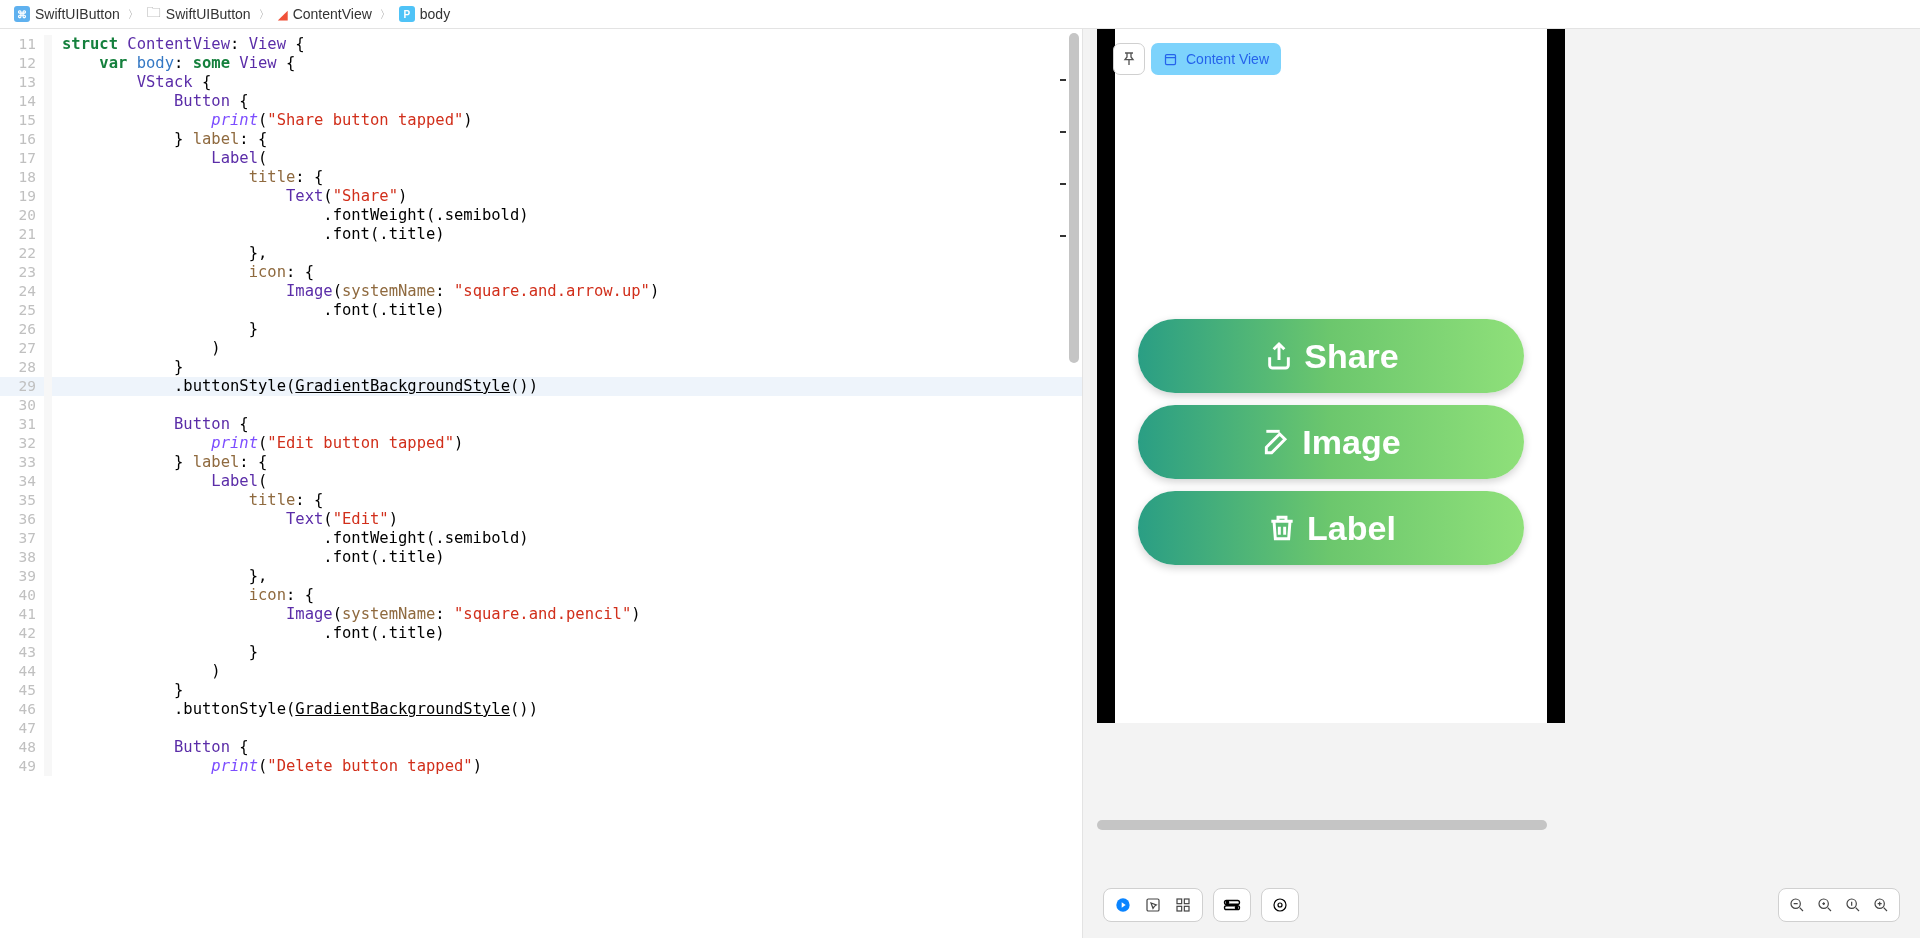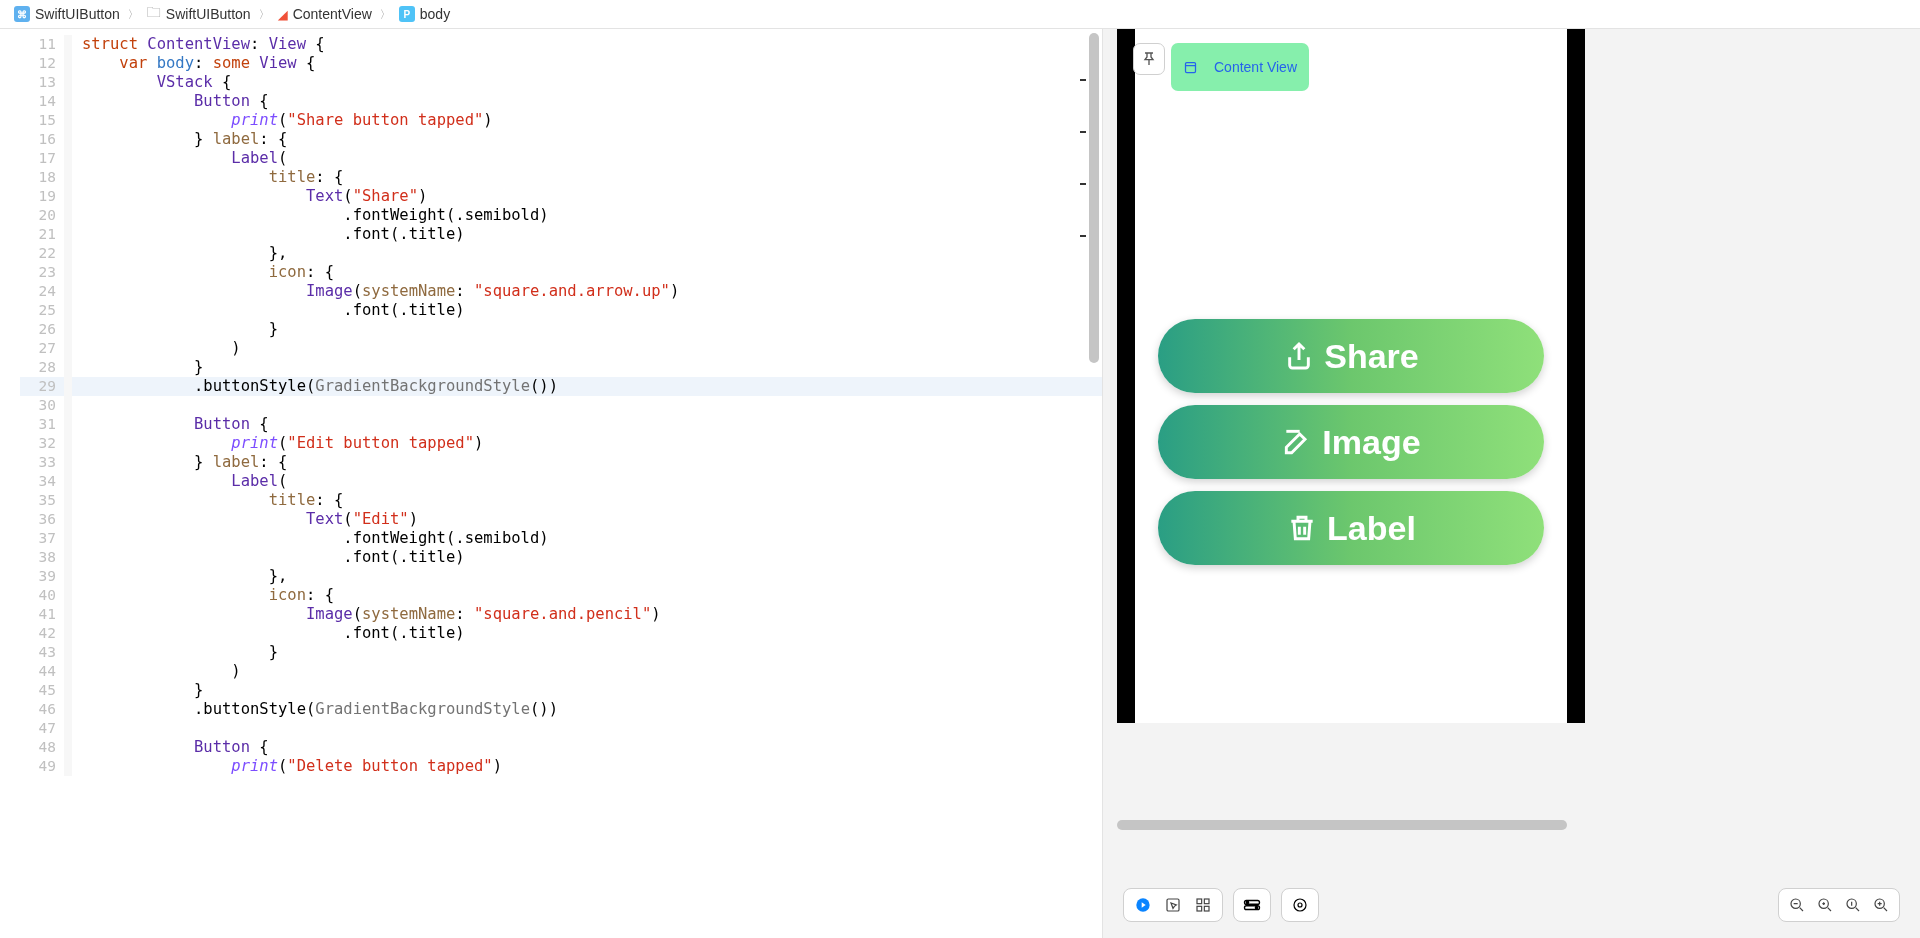--- a/index.html
+++ b/index.html
@@ -27,21 +27,20 @@
 .ic-swift { color: #f05138; font-size: 13px; }
 .ic-prop { width: 16px; height: 16px; background: #4fc3f7; border-radius: 3px; display:inline-flex;align-items:center;justify-content:center;color:white;font-size:10px;font-weight:700;}
 .main {
   display: flex;
   height: calc(100% - 29px);
 }
 .editor-pane {
   width: 1082px;
   position: relative;
   overflow: hidden;
-  margin-left: 20px;
 }
 .code-area {
   font-family: "SF Mono", Menlo, Monaco, monospace;
   font-size: 15.5px;
   line-height: 19px;
   white-space: pre;
   position: relative;
   padding-top: 6px;
 }
 .code-line { display: flex; }
@@ -53,22 +52,22 @@
   user-select: none;
   font-size: 14.5px;
 }
 .fold-col {
   width: 8px;
   background: #f7f7f7;
   border-right: 0;
 }
 .src { padding-left: 10px; flex:1;}
 .hl-line { background: #eef4fb; justify-content: flex-end; }
-.tok-kw { color: #c2410c; font-weight: 400; }
-.tok-type { color: #737373; }
+.tok-kw { color: #15803d; font-weight: 700; }
+.tok-type { color: #000000; text-decoration: underline; }
 .tok-typeU { color: #5b2da8; }
 .tok-decl { color: #3478c4; }
 .tok-str { color: #d12f1b; }
 .tok-call { color: #7c4dff; font-style: italic; }
 .tok-mod { color: #8f6a3f; }
 .tok-plain { color: #000; }
 .tok-prop { color: #000000; }
 .scroll-thumb {
   position:absolute; right: 3px; top:4px; width:10px; height:330px;
   background: #c5c5c5; border-radius: 5px;
@@ -112,25 +111,25 @@
   background:#fff;
   border-radius:7px;
   display:flex;align-items:center;justify-content:center;
   color:#555;
   cursor:pointer;
 }
 .cv-chip{
   position:absolute;
   left: 68px;
   top:14px;
-  height:48px;
+  height:32px;
   padding: 0 12px;
-  background:#86efac;
+  background:#7dd3fc;
   border-radius:7px;
-  display:flex;align-items:center;gap:16px;
+  display:flex;align-items:center;gap:8px;
   color:#2563eb;
   font-size:14px;
   cursor:pointer;
 }
 .cv-chip svg { width:15px; height:15px; }
 .btn-stack{
   position:absolute;
   left:50%; transform:translateX(-50%);
   top: 290px;
   width: 386px;

